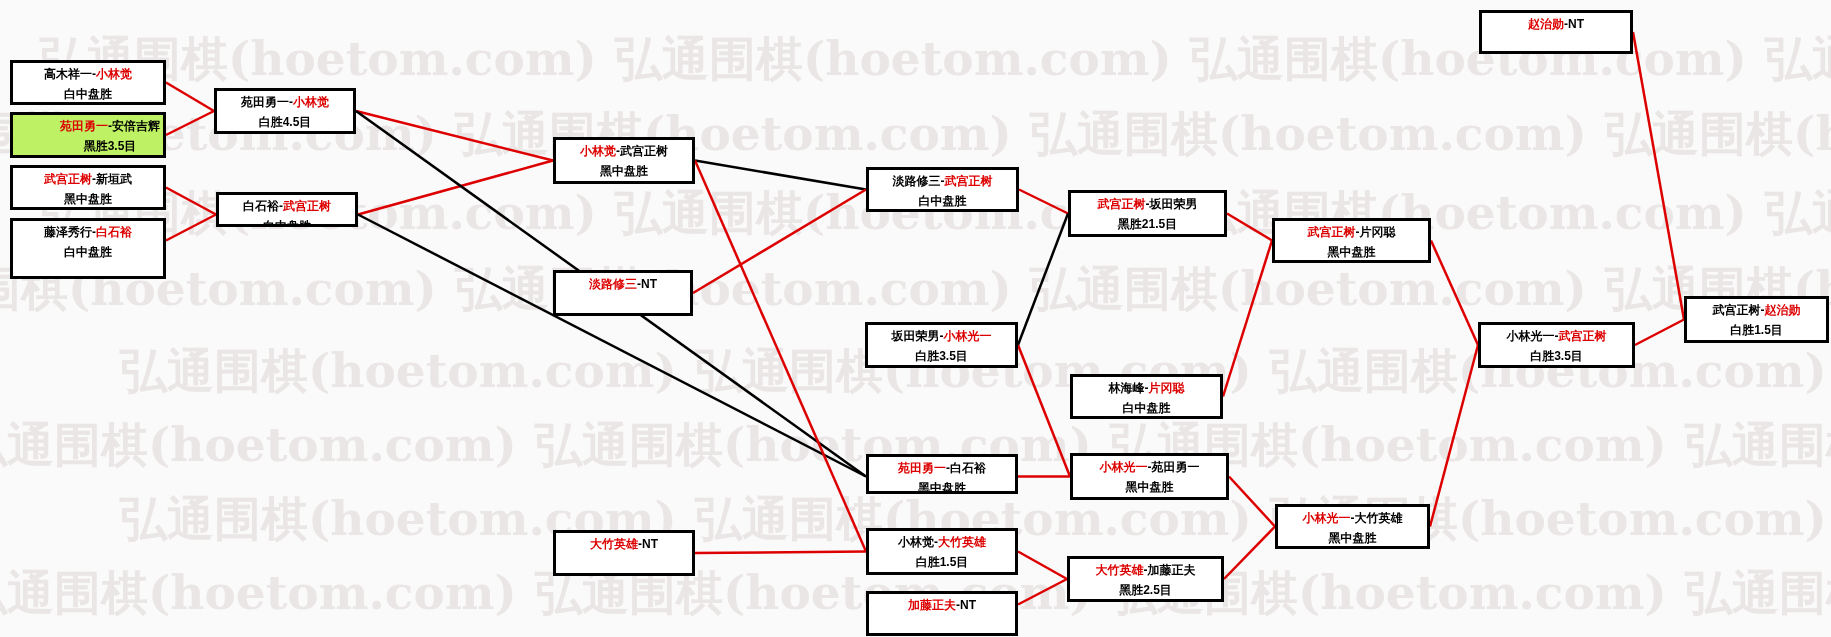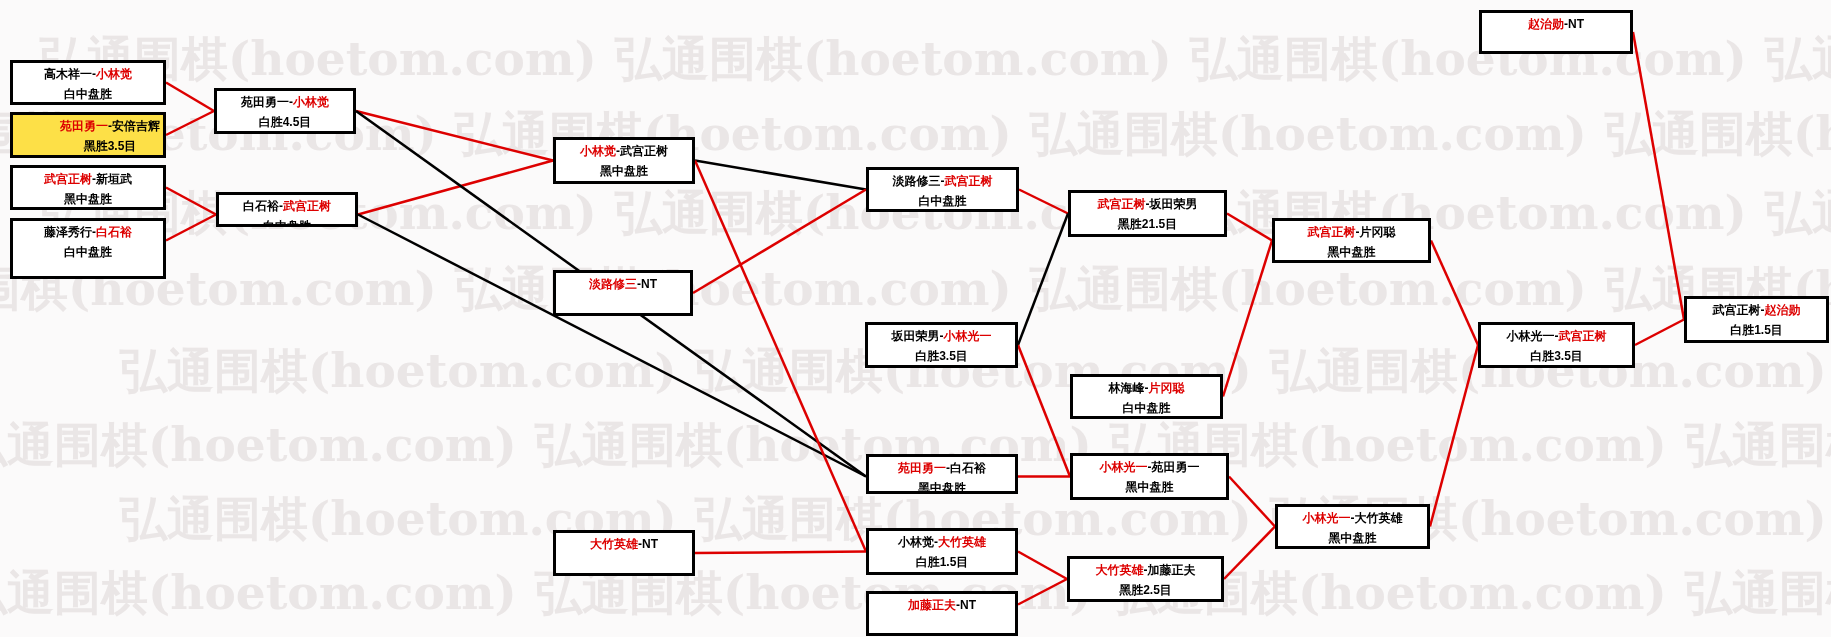--- a/index.html
+++ b/index.html
@@ -102,21 +102,21 @@
       <line x1="1431" y1="240.5" x2="1478" y2="345" stroke="#dd0000" stroke-width="2.5"></line>
       <line x1="1430" y1="526.5" x2="1478" y2="345" stroke="#dd0000" stroke-width="2.5"></line>
       <line x1="1633" y1="32" x2="1684" y2="319.5" stroke="#dd0000" stroke-width="2.5"></line>
       <line x1="1635" y1="345" x2="1684" y2="319.5" stroke="#dd0000" stroke-width="2.5"></line>
     </svg>
   <div id="boxes">
       <div class="match" style="left: 10px; top: 60px; width: 156px; height: 45px; border-color: rgb(0, 0, 0); background: rgb(255, 255, 255);">
         <div class="l1"><span>高木祥一</span><span>-</span><span class="win">小林觉</span></div>
         <div class="l2">白中盘胜</div>
       </div>
-      <div class="match" style="left: 10px; top: 112px; width: 156px; height: 46px; border-color: rgb(0, 0, 0); background: #fde047; padding-left: 44px;">
+      <div class="match" style="left: 10px; top: 112px; width: 156px; height: 46px; border-color: rgb(0, 0, 0); background: #bef264; padding-left: 44px;">
         <div class="l1"><span class="win">苑田勇一</span><span>-</span><span>安倍吉辉</span></div>
         <div class="l2">黑胜3.5目</div>
       </div>
       <div class="match" style="left: 10px; top: 165px; width: 156px; height: 45px; border-color: rgb(0, 0, 0); background: rgb(255, 255, 255);">
         <div class="l1"><span class="win">武宫正树</span><span>-</span><span>新垣武</span></div>
         <div class="l2">黑中盘胜</div>
       </div>
       <div class="match" style="left: 10px; top: 218px; width: 156px; height: 61px; border-color: rgb(0, 0, 0); background: rgb(255, 255, 255);">
         <div class="l1"><span>藤泽秀行</span><span>-</span><span class="win">白石裕</span></div>
         <div class="l2">白中盘胜</div>

